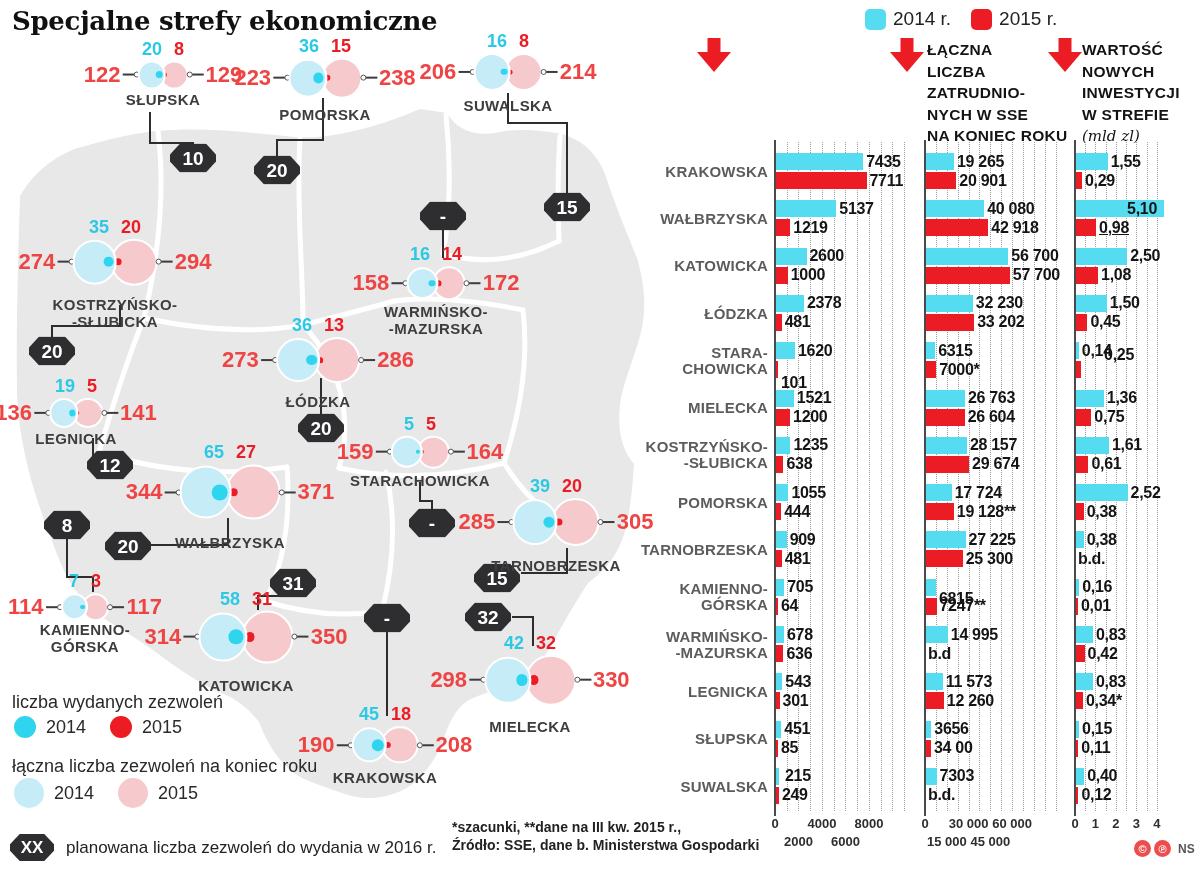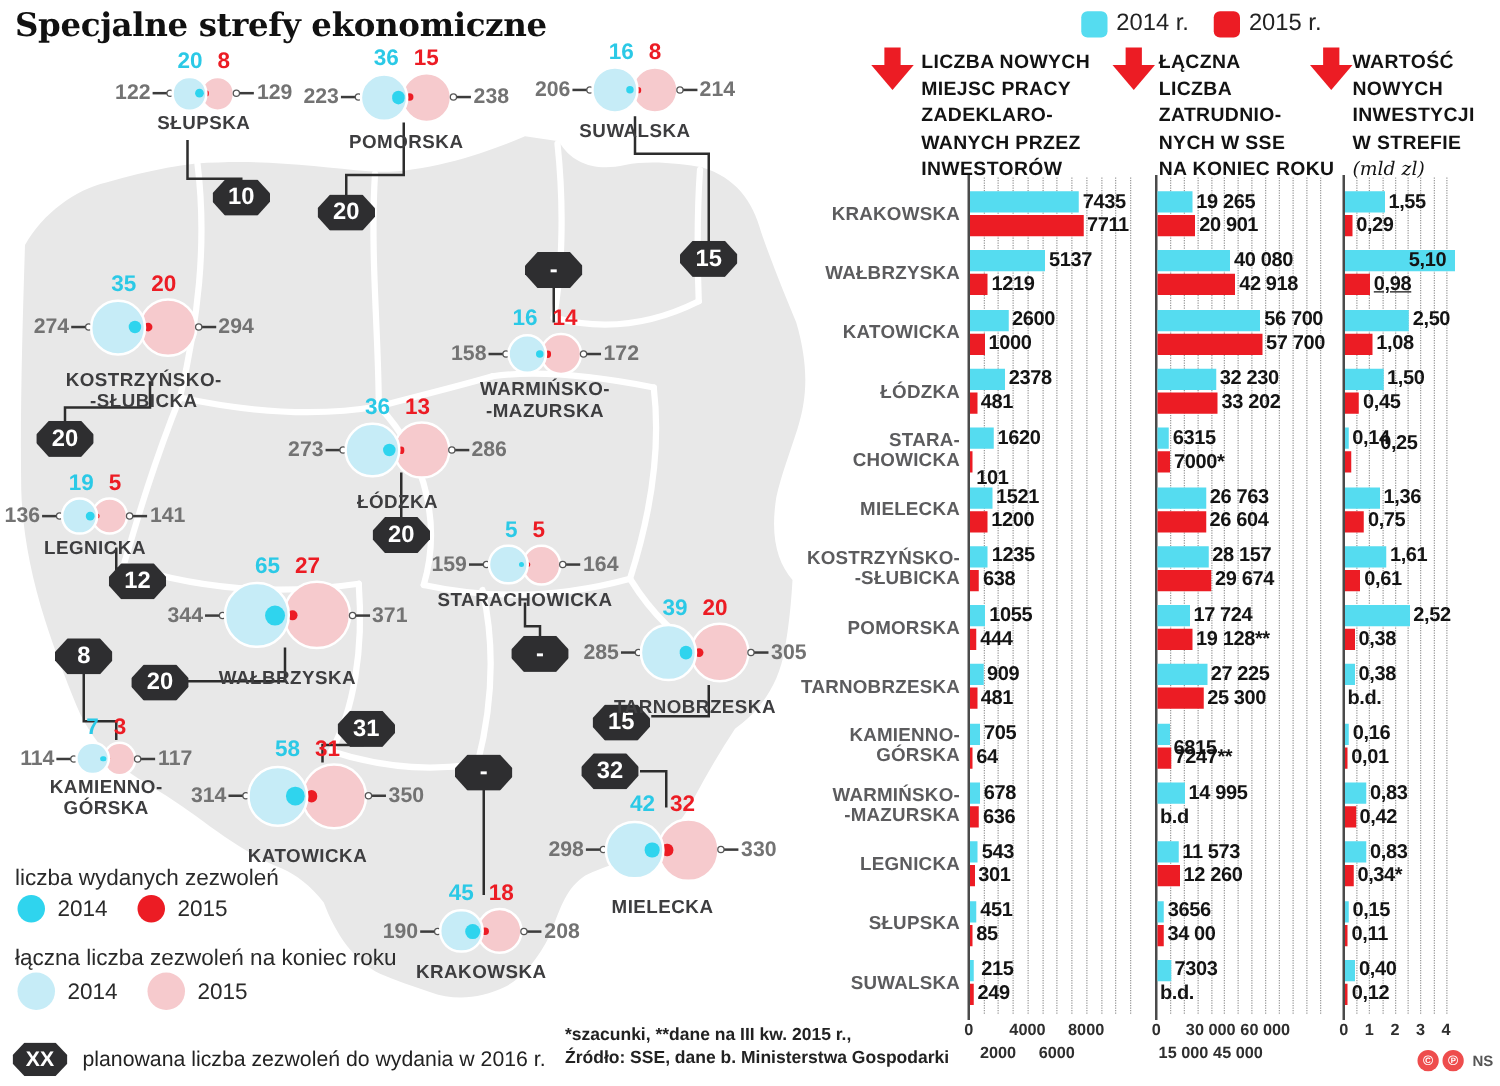--- a/index.html
+++ b/index.html
@@ -9,21 +9,21 @@
   #title{position:absolute;left:12px;top:6px;margin:0;font-family:"DejaVu Serif",serif;
          font-size:26px;font-weight:700;color:#111;letter-spacing:-0.3px;}
   
   #map-svg{position:absolute;left:0;top:0;z-index:0;}
   #map-badges,#map-markers{position:absolute;left:0;top:0;width:660px;height:869px;z-index:2;pointer-events:none;}
   .badge{position:absolute;transform:translate(-50%,-50%);background:#2e2e30;color:#fff;
          font-weight:700;font-size:19px;display:flex;align-items:center;justify-content:center;
          width:46px;height:29px;
          clip-path:polygon(22% 0,78% 0,100% 38%,100% 62%,78% 100%,22% 100%,0 62%,0 38%);}
   .marker{position:absolute;transform:translate(-50%,-50%);display:flex;align-items:center;z-index:3;}
-  .m-num{font-size:17px;font-weight:700;color:#737373;white-space:nowrap;}
+  .m-num{font-size:22px;font-weight:700;color:#ef4444;white-space:nowrap;}
   .m-line{width:13px;height:2px;background:#3c3c3c;position:relative;margin:0 2px;}
   .m-line::after{content:'';position:absolute;top:50%;width:4px;height:4px;border:1.5px solid #555;
                  background:#fff;border-radius:50%;transform:translateY(-50%);}
   .m-line.left::after{right:-4px;}
   .m-line.right::after{left:-4px;}
   .m-c{border-radius:50%;position:relative;border:2px solid #fff;box-sizing:content-box;flex:none;}
   .m-c.c14{background:#c6ecf7;z-index:1;}
   .m-c.c15{background:#f6cacd;margin-left:-6px;}
   .m-dot{position:absolute;border-radius:50%;top:50%;transform:translateY(-50%);}
   .m-dot.d14{background:#2fd4ee;right:4%;}
@@ -437,25 +437,20 @@
       <span class="head"></span>
     </div>
   <div class="harrow" style="left:890px">
       <span class="stem"></span>
       <span class="head"></span>
     </div>
   <div class="harrow" style="left:1048px">
       <span class="stem"></span>
       <span class="head"></span>
     </div>
-  <div id="chead-0" class="chead">LICZBA NOWYCH
-MIEJSC PRACY
-ZADEKLARO-
-WANYCH PRZEZ
-INWESTORÓW</div>
   <div id="chead-2" class="chead"><span style="white-space:pre-line">WARTOŚĆ
 NOWYCH
 INWESTYCJI
 W STREFIE</span>
     <span class="chead-unit">(mld zl)</span></div>
   <div id="chead-1" class="chead">ŁĄCZNA
 LICZBA
 ZATRUDNIO-
 NYCH W SSE
 NA KONIEC ROKU</div>

